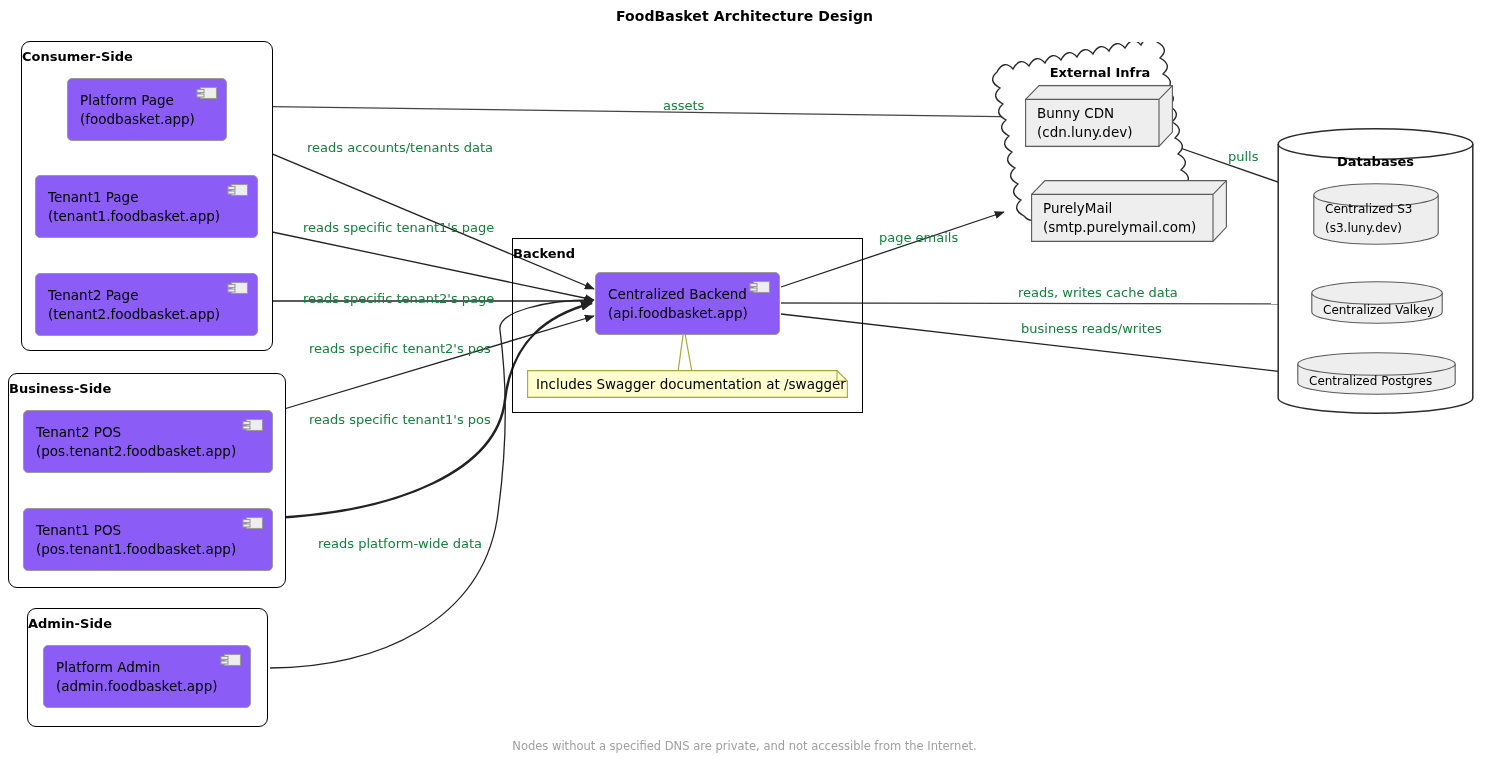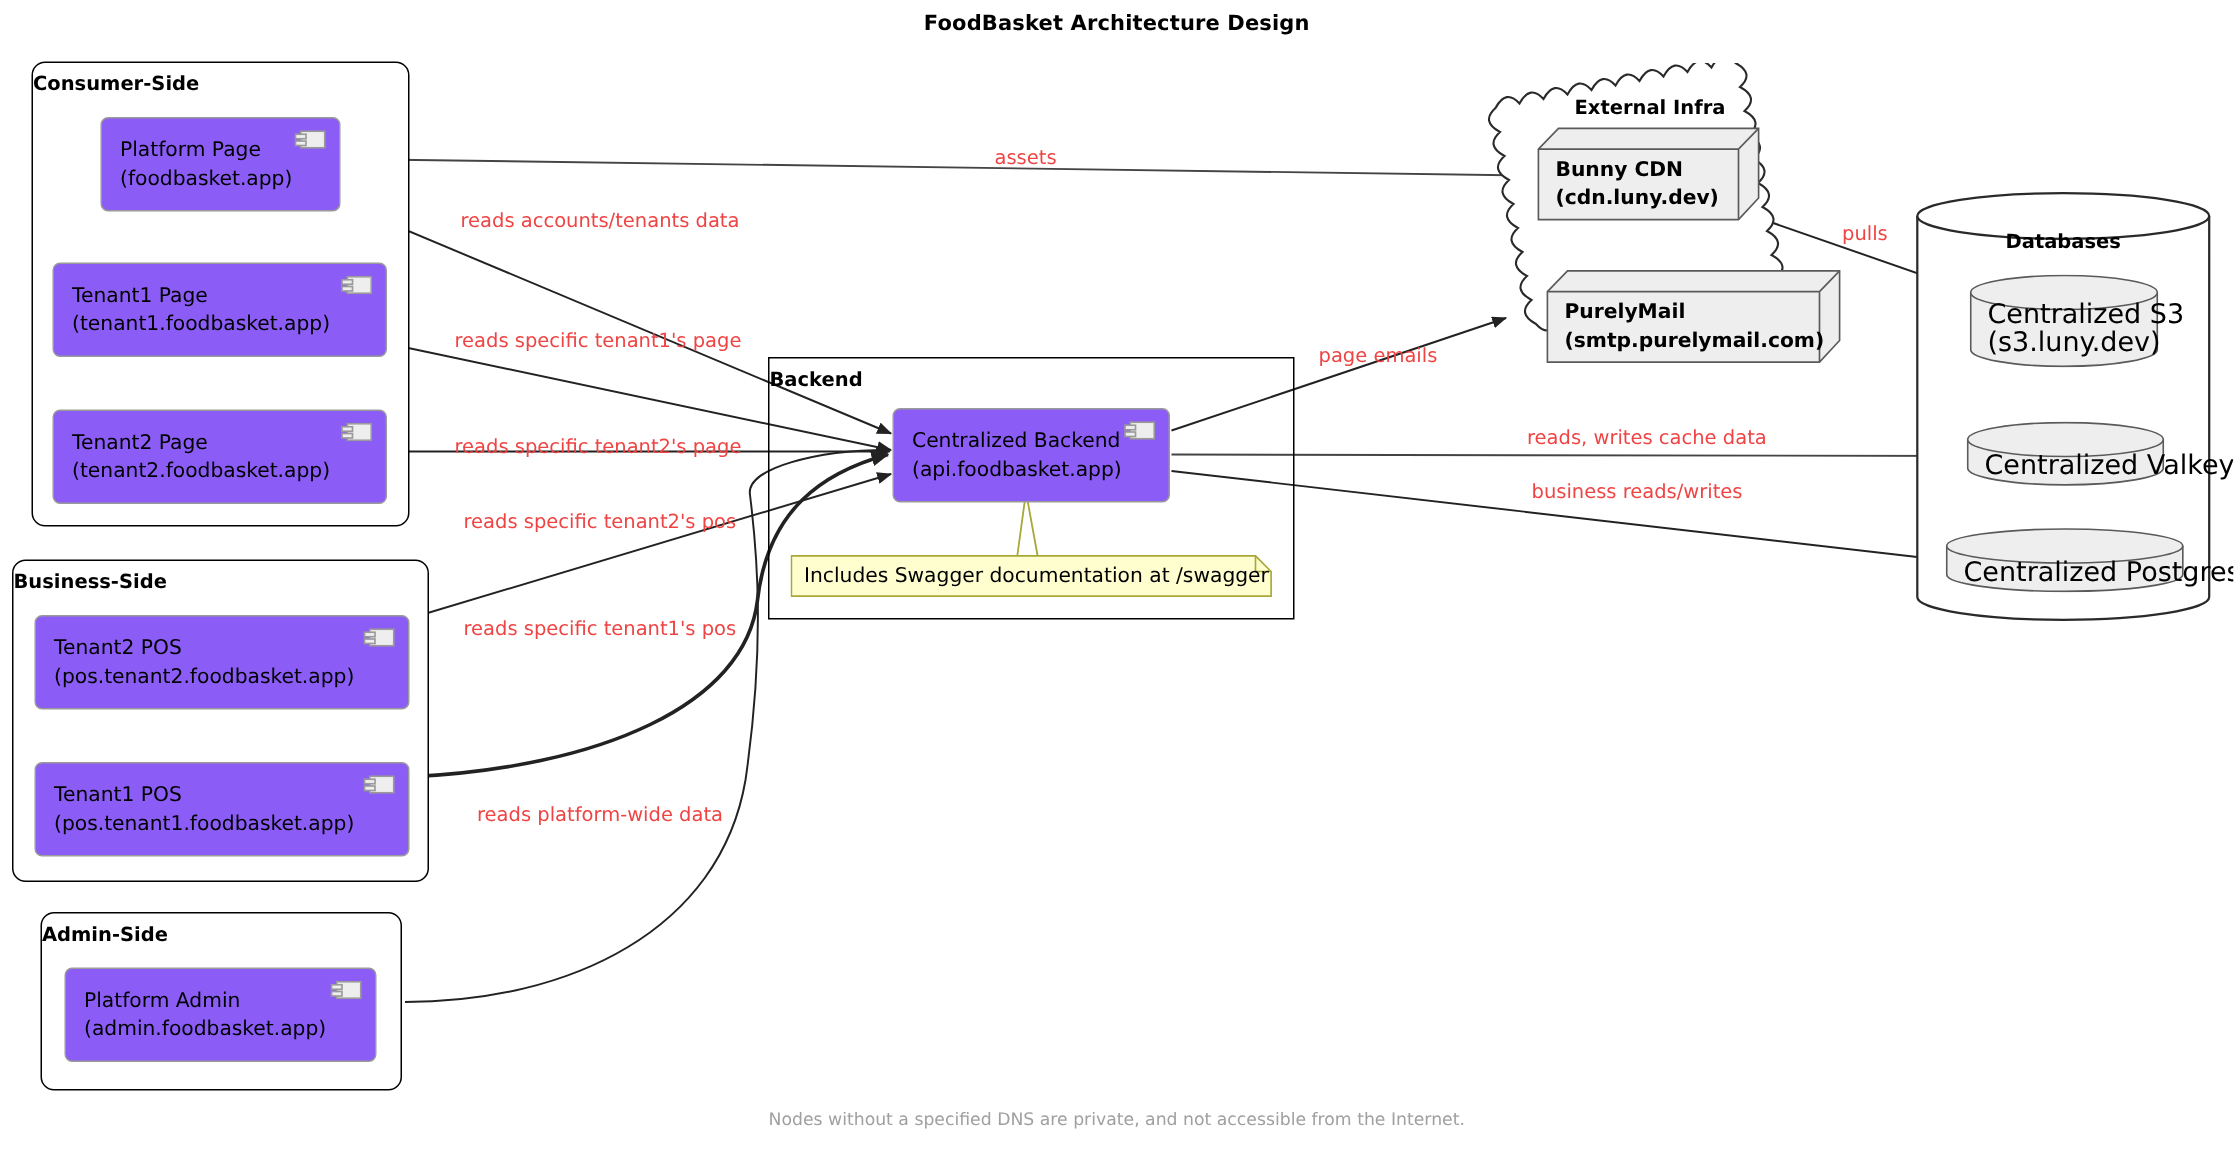--- a/index.html
+++ b/index.html
@@ -82,42 +82,41 @@
     position:absolute;
     right:8px;
     top:7px;
     width:22px;
     height:14px;
   }
 
   
   .node3d{
     position:absolute;
-    font-weight:bold;
   }
   .node3d .label{
     position:absolute;
     left:12px;
     top:50%;
     transform:translateY(-50%);
     font-size:13.5px;
     line-height:19px;
     color:#000000;
     white-space:pre;
   }
   .node3d svg{position:absolute;left:0;top:0;overflow:visible;}
 
   
   .cylinder{position:absolute;}
   .cylinder svg{position:absolute;left:0;top:0;}
   .cylinder .label{
     position:absolute;
     left:12px;
     bottom:8px;
-    font-size:18px;
+    font-size:12px;
     line-height:19px;
     color:#000000;
     white-space:pre;
   }
   .cylinder.one-line .label{bottom:10px;}
 
   
   #databases-group{position:absolute;}
   #databases-group svg{position:absolute;left:0;top:0;}
   #databases-title{
@@ -153,21 +152,21 @@
     transform:translateY(-50%);
     font-size:13.5px;
     color:#000000;
     white-space:pre;
   }
 
   
   .edge-label{
     position:absolute;
     font-size:13px;
-    color:#ef4444;
+    color:#15803d;
     white-space:pre;
     background:transparent;
   }
 </style>
 </head>
 <body>
 
 <div id="canvas">
 
   <div id="diagram-title">FoodBasket Architecture Design</div>

